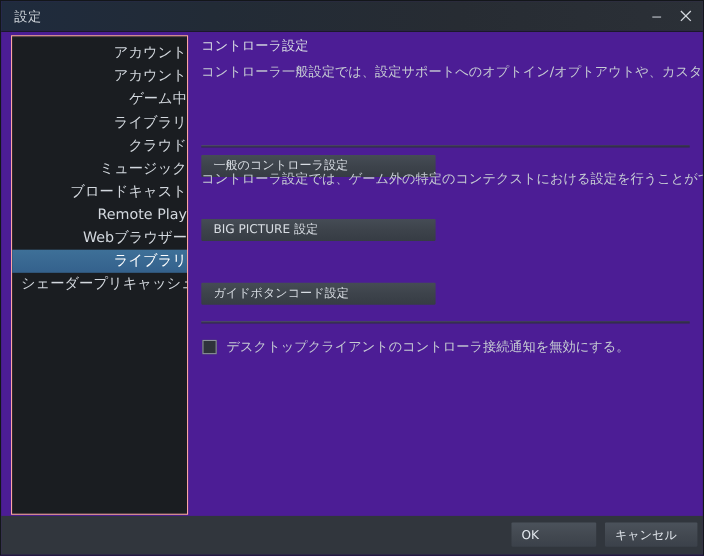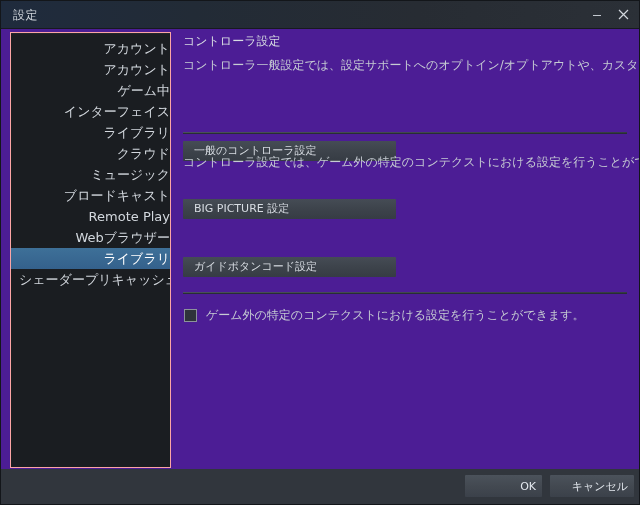--- a/index.html
+++ b/index.html
@@ -189,21 +189,21 @@
     position: absolute;
     top: 6px;
     height: 22px;
     background: linear-gradient(to bottom, #4b525b 0%, #434951 50%, #3b414a 100%);
     border: none;
     border-radius: 1px;
     color: #e2e7ed;
     font-size: 11px;
     font-family: inherit;
     cursor: default;
-    text-align: right;
+    text-align: left;
     padding-left: 9px;
     box-sizing: border-box;
   }
   .btn-ok     { left: 464px; width: 77px; }
   .btn-cancel { left: 549px; width: 84px; }
 </style>
 </head>
 <body>
 
 <div class="window">
@@ -221,21 +221,20 @@
           <path d="M2 2 L11 11 M11 2 L2 11" stroke="#d2d7dd" stroke-width="1.2" fill="none"></path>
         </svg>
       </div>
     </div>
   </div>
 
   <div class="sidebar">
     <div class="side-item first">アカウント</div>
     <div class="side-item">アカウント</div>
     <div class="side-item">ゲーム中</div>
-    <div class="side-item">インターフェイス</div>
     <div class="side-item">ライブラリ</div>
     <div class="side-item">クラウド</div>
     <div class="side-item">ミュージック</div>
     <div class="side-item">ブロードキャスト</div>
     <div class="side-item">Remote Play</div>
     <div class="side-item">Webブラウザー</div>
     <div class="side-item selected">ライブラリ</div>
     <div class="side-item">シェーダープリキャッシュ</div>
   </div>
 
@@ -251,21 +250,21 @@
 
     <div class="desc desc-2">コントローラ設定では、ゲーム外の特定のコンテクストにおける設定を行うことができます。</div>
 
     <button class="big-btn btn-bigpic">BIG PICTURE 設定</button>
     <button class="big-btn btn-guide">ガイドボタンコード設定</button>
 
     <div class="sep sep-2"></div>
 
     <div class="check-row">
       <div class="checkbox"></div>
-      <div class="check-label">ゲーム外の特定のコンテクストにおける設定を行うことができます。</div>
+      <div class="check-label">デスクトップクライアントのコントローラ接続通知を無効にする。</div>
     </div>
 
   </div>
 
   <div class="bottombar">
     <button class="dlg-btn btn-ok">OK</button>
     <button class="dlg-btn btn-cancel">キャンセル</button>
   </div>
 
 </div>

